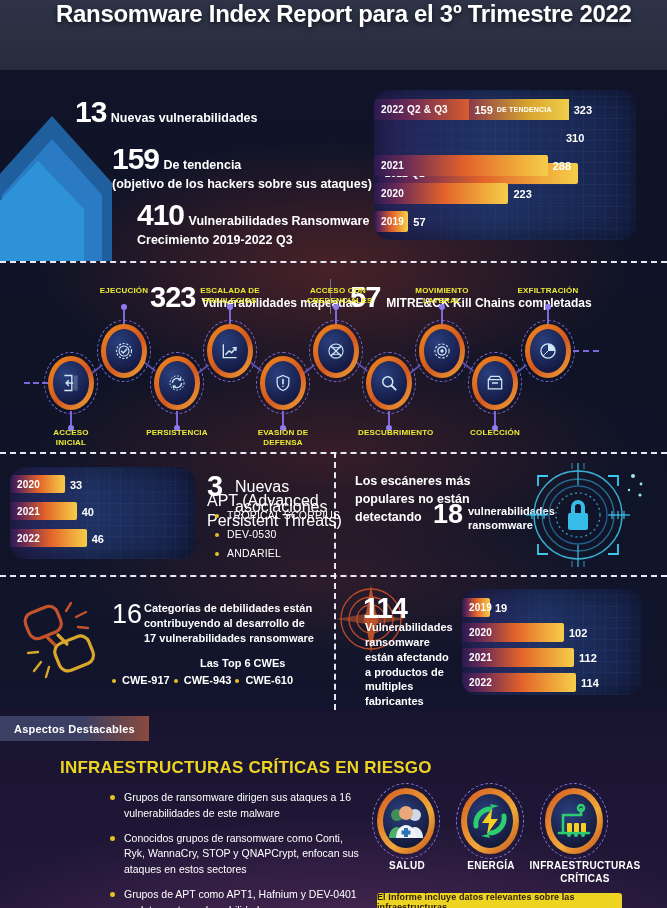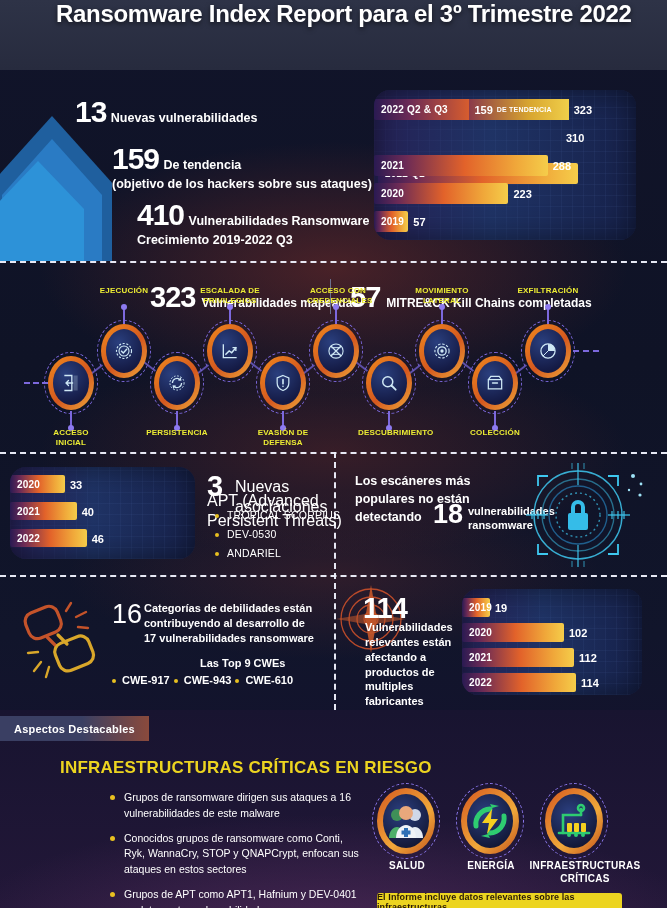--- a/index.html
+++ b/index.html
@@ -386,39 +386,39 @@
       <g stroke="#c4532a" stroke-width="2.4">
         <path d="M50 14 L55 6M60 20 L70 15M62 30 L72 31"></path>
       </g>
       <g stroke="#d9a72a" stroke-width="2.4">
         <path d="M22 55 L12 56M25 65 L18 74M33 70 L30 80"></path>
       </g>
     </g>
   </svg>
   <div class="cwe-n" style="left:112px; top:24px;">16</div>
   <div class="cwe-t" style="left:144px; top:26px; width:175px;">Categorías de debilidades están contribuyendo al desarrollo de 17 vulnerabilidades ransomware</div>
-  <div class="cwe-top" style="left:200px; top:82px;">Las Top 9 CWEs</div>
+  <div class="cwe-top" style="left:200px; top:82px;">Las Top 6 CWEs</div>
   <div class="cwe-items" style="left:112px; top:99px;">
     <span>CWE-917</span>
     <span>CWE-943</span>
     <span>CWE-610</span>
   </div>
 
   <svg width="70" height="68" style="position:absolute; left:336px; top:10px; opacity:.85;">
     <g fill="none" stroke="#d4532a" stroke-width="1.3">
       <circle cx="35" cy="34" r="30"></circle>
         <circle cx="35" cy="34" r="22"></circle>
       <circle cx="35" cy="34" r="14"></circle>
         <circle cx="35" cy="34" r="7"></circle>
     </g>
     <path d="M35 0 L41 34 L35 68 L29 34 Z" fill="#e2622a" opacity=".9"></path>
     <path d="M0 34 L35 28 L70 34 L35 40 Z" fill="#e2622a" opacity=".55"></path>
   </svg>
   <div class="v114-n" style="left:363px; top:17px;">114</div>
-  <div class="v114-t" style="left:365px; top:45px; width:90px;">Vulnerabilidades relevantes están afectando a productos de multiples fabricantes</div>
+  <div class="v114-t" style="left:365px; top:45px; width:90px;">Vulnerabilidades ransomware están afectando a productos de multiples fabricantes</div>
   <div class="chartbox" id="chart3" style="left:462px; top:14px; width:180px; height:106px;">
       <div class="bar" style="left: 0px; top: 9px; width: 28px; height: 19px;">
         <span class="barlbl">2019</span>
       </div>
       <div class="barval" style="left: 33px; top: 13px;">19</div>
       <div class="bar" style="left: 0px; top: 34px; width: 102px; height: 19px;">
         <span class="barlbl">2020</span>
       </div>
       <div class="barval" style="left: 107px; top: 38px;">102</div>
       <div class="bar" style="left: 0px; top: 59px; width: 112px; height: 19px;">

